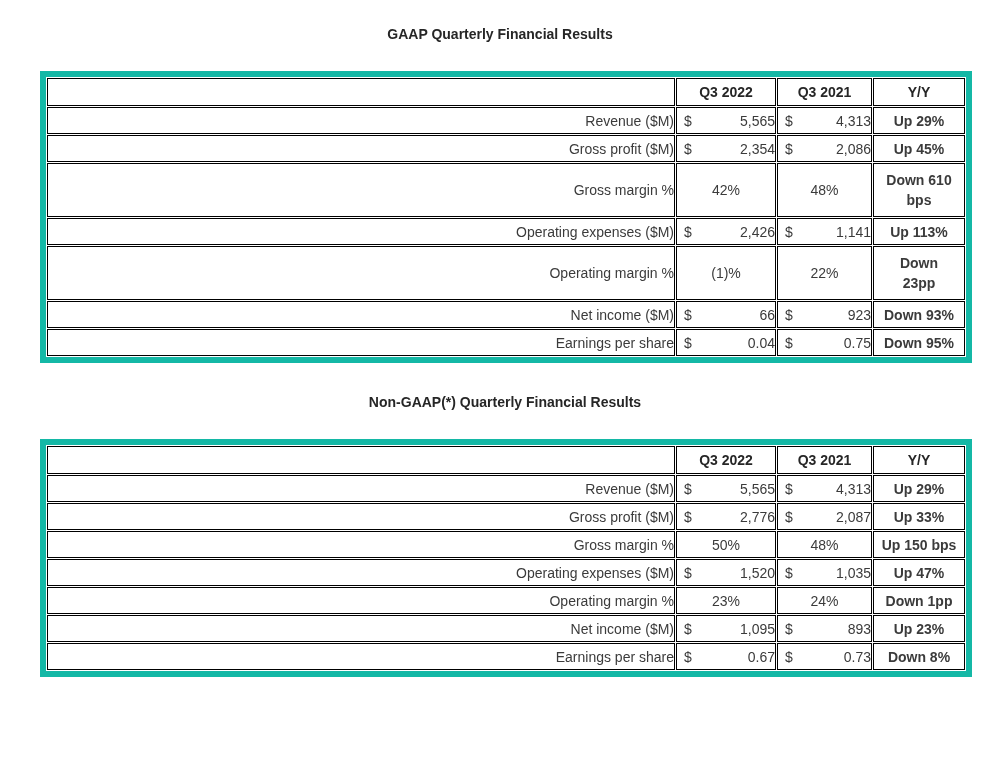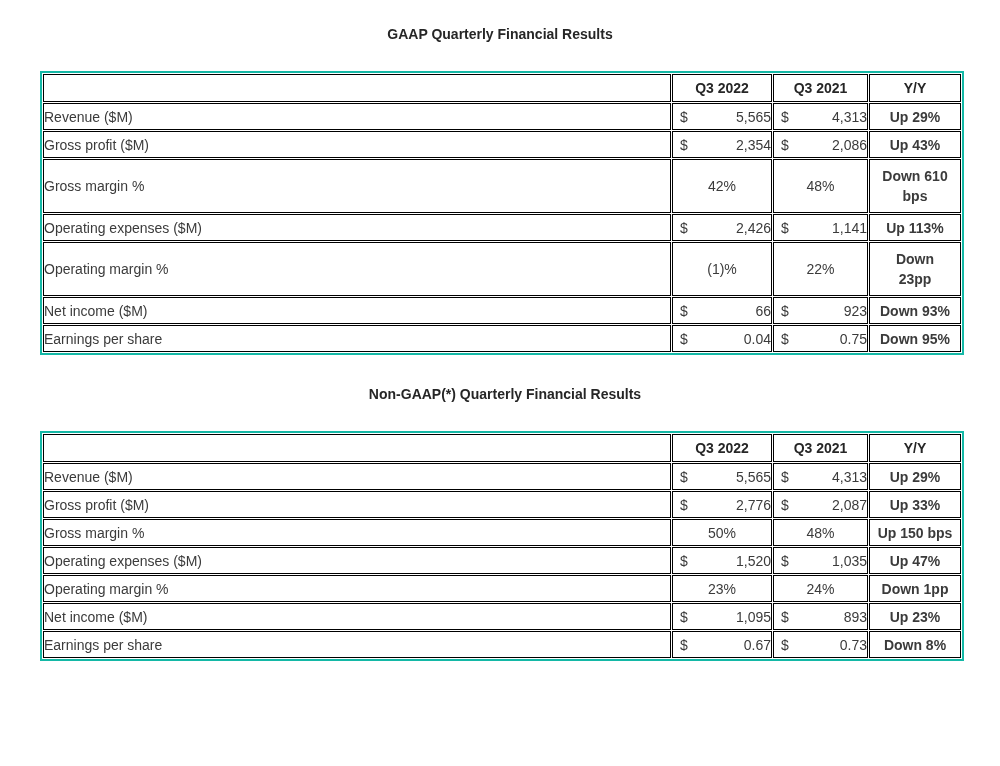--- a/index.html
+++ b/index.html
@@ -18,21 +18,21 @@
     font-size: 14px;
     color: #262626;
     margin: 0;
   }
   #gaap-title   { padding-top: 26px; margin-bottom: 29px; }
   #nongaap-title{ margin-top: 31px;  margin-bottom: 29px; padding-left: 10px; }
 
   table.fin {
     border-collapse: separate;
     border-spacing: 1px;
-    border: 2px solid #14b8a6;
+    border: 6px solid #14b8a6;
     margin-left: 40px;
     table-layout: fixed;
     background: #fff;
   }
   table.fin th,
   table.fin td {
     border: 1px solid #000;
     font-size: 14px;
     height: 25px;
     padding: 0;
@@ -41,21 +41,21 @@
     background: #fff;
   }
   table.fin th {
     height: 26px;
     font-weight: bold;
     text-align: center;
     color: #262626;
   }
   tr.tall td { height: 52px; }
 
-  td.label { text-align: left; padding-left: 3px; }
+  td.label { text-align: right; padding-left: 3px; }
 
   td.money { text-align: right; padding-right: 10px; }
   td.money .cur { float: left; padding-left: 7px; }
 
   td.pct { text-align: center; padding-right: 3px; }
 
   td.yy {
     text-align: center;
     white-space: pre-line;
     line-height: 20px;
@@ -84,21 +84,21 @@
   <tr>
     <td class="label">Revenue ($M)</td>
     <td class="money"><span class="cur">$</span><span>5,565</span></td>
     <td class="money"><span class="cur">$</span><span>4,313</span></td>
     <td class="yy">Up 29%</td>
   </tr>
   <tr>
     <td class="label">Gross profit ($M)</td>
     <td class="money"><span class="cur">$</span><span>2,354</span></td>
     <td class="money"><span class="cur">$</span><span>2,086</span></td>
-    <td class="yy">Up 43%</td>
+    <td class="yy">Up 45%</td>
   </tr>
   <tr class="tall">
     <td class="label">Gross margin %</td>
     <td class="pct">42%</td>
     <td class="pct">48%</td>
     <td class="yy">Down 610
 bps</td>
   </tr>
   <tr>
     <td class="label">Operating expenses ($M)</td>

